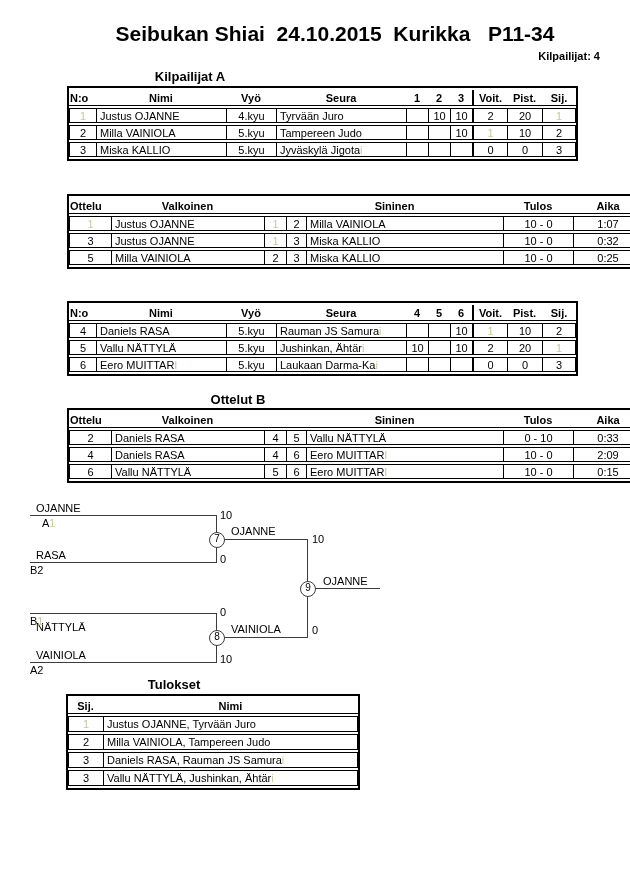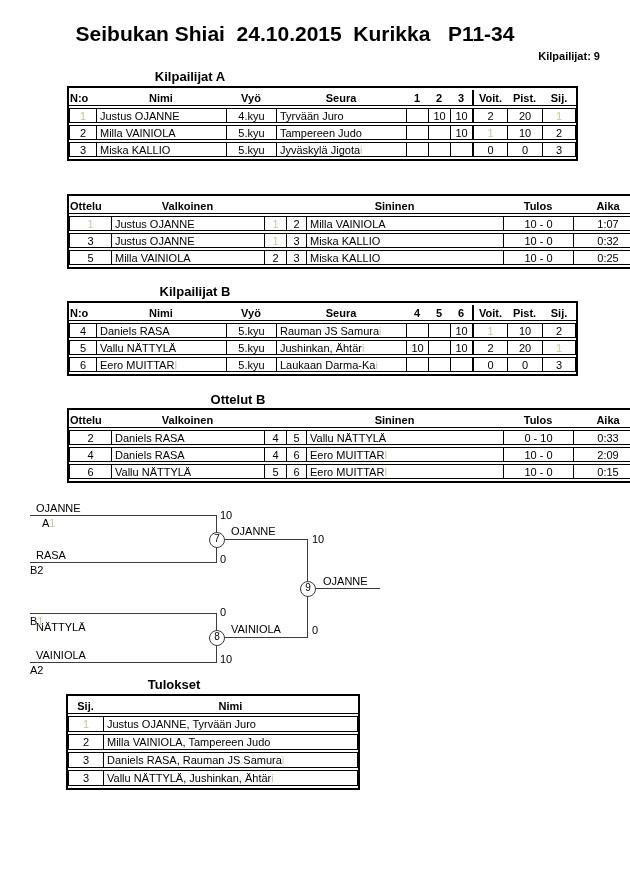--- a/index.html
+++ b/index.html
@@ -1,20 +1,20 @@
 <!DOCTYPE html>
 <html><head>
 <meta charset="utf-8">
 <style>
   html,body{margin:0;padding:0;background:#fff;}
   .page{position:relative;width:630px;height:891px;background:#fff;overflow:hidden;
         font-family:"Liberation Sans",sans-serif;color:#000;}
   .abs{position:absolute;padding-left:39px;}
   .title{position:absolute;left:0;top:22px;width:590px;text-align:center;
-         font:bold 21px "Liberation Sans",sans-serif;white-space:pre;}
+         font:bold 21px "Liberation Sans",sans-serif;white-space:pre;padding-left:40px;}
   .count{position:absolute;left:370px;top:50px;width:230px;text-align:right;
          font:bold 11px "Liberation Sans",sans-serif;}
   .sec-title{position:absolute;text-align:center;font:bold 13px "Liberation Sans",sans-serif;}
 
   .tbl{border-collapse:separate;border-spacing:0 2px;border:2px solid #000;
        table-layout:fixed;background:#fff;}
   .tbl th{font:bold 11px "Liberation Sans",sans-serif;height:15px;padding:0 2px;
           border-bottom:1px solid #000;text-align:center;overflow:hidden;white-space:nowrap;}
   .tbl td{font:11px "Liberation Sans",sans-serif;height:13px;padding:0 3px;
           border:1px solid #000;border-right:none;text-align:center;
@@ -32,21 +32,21 @@
   .mcircle{position:absolute;width:14px;height:14px;border:1px solid #3c3c3c;border-radius:50%;
            background:#fff;text-align:center;line-height:14px;
            font:10px "Liberation Sans",sans-serif;}
 </style>
 </head>
 <body>
 
 <div class="page">
 
   <div class="title">Seibukan Shiai  24.10.2015  Kurikka   P11-34</div>
-  <div class="count">Kilpailijat: 9</div>
+  <div class="count">Kilpailijat: 4</div>
 
   <div class="sec-title" style="left:28px;top:69px;width:324px;">Kilpailijat A</div>
   <div class="abs" style="left:28px;top:86px;">
     <table class="tbl" style="width:507px;">
       <colgroup>
           <col style="width:27px">
           <col style="width:130px">
           <col style="width:50px">
           <col style="width:130px">
           <col style="width:22px">
@@ -157,21 +157,20 @@
           <td class="v">2</td>
           <td class="v">3</td>
           <td class="l fade-tail">Miska KALLIO</td>
           <td>10 - 0</td>
           <td>0:25</td>
         </tr>
       </tbody>
     </table>
   </div>
 
-  <div class="sec-title" style="left:28px;top:284px;width:334px;">Kilpailijat B</div>
   <div class="abs" style="left:28px;top:301px;">
     <table class="tbl" style="width:507px;">
       <colgroup>
           <col style="width:27px">
           <col style="width:130px">
           <col style="width:50px">
           <col style="width:130px">
           <col style="width:22px">
           <col style="width:22px">
           <col style="width:22px">

